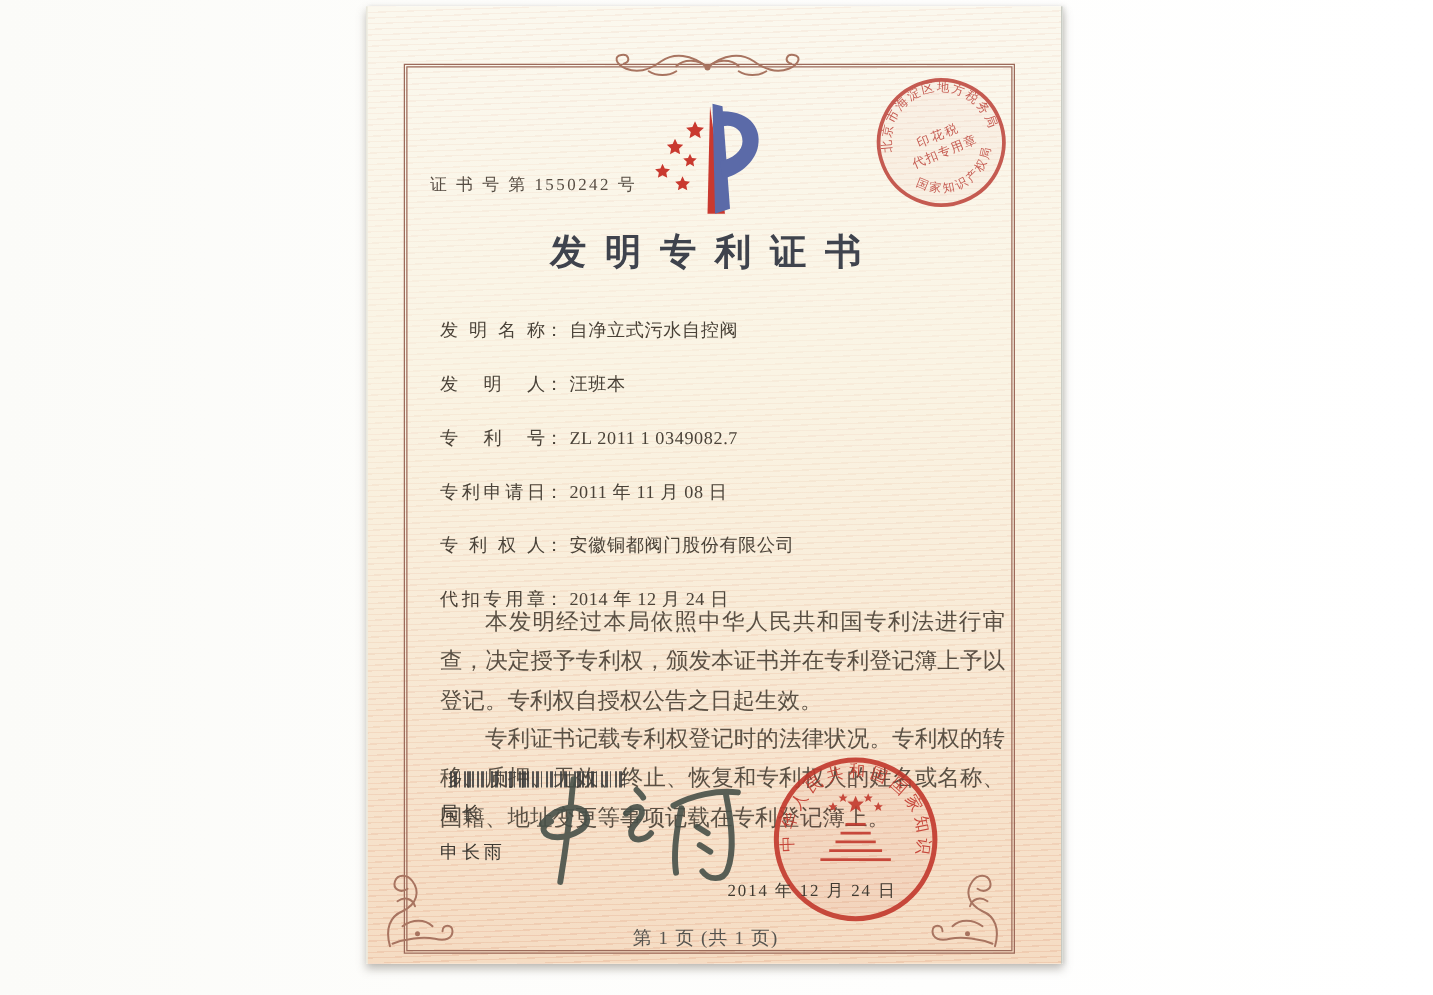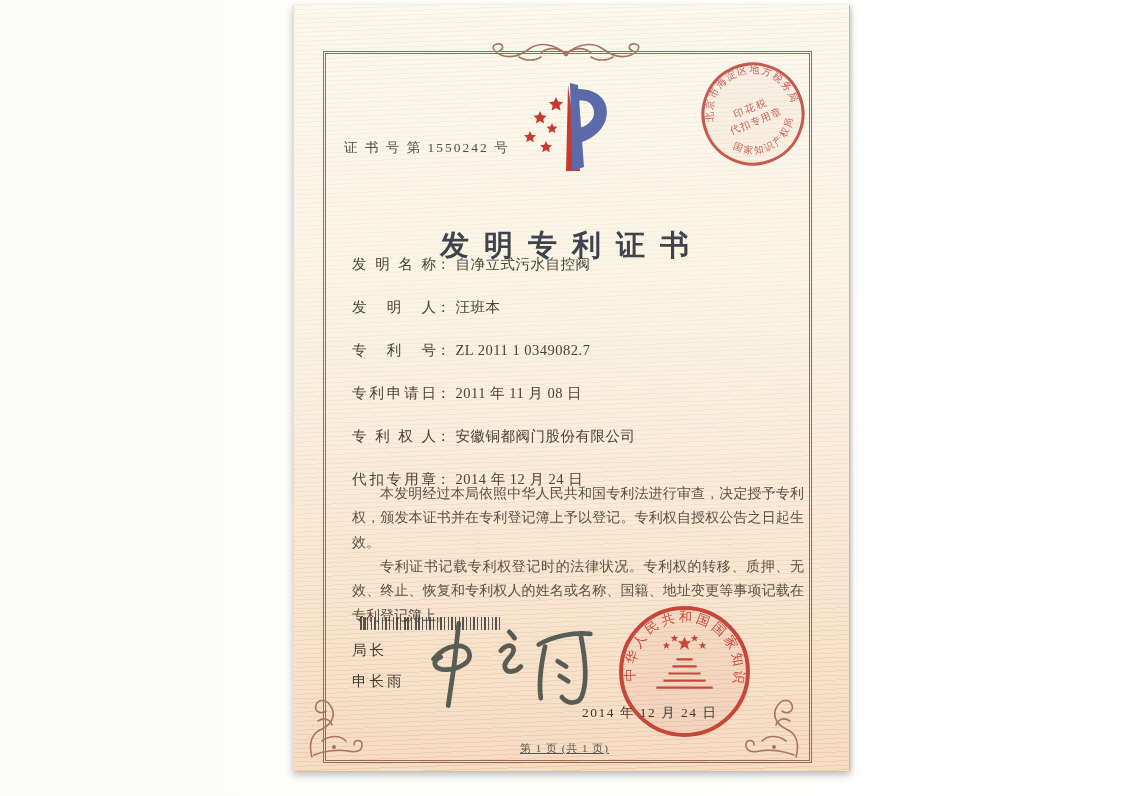--- a/index.html
+++ b/index.html
@@ -19,39 +19,39 @@
     background:repeating-linear-gradient(178deg,rgba(213,120,82,.17) 0px,rgba(213,120,82,.17) 1px,rgba(0,0,0,0) 1px,rgba(0,0,0,0) 4.5px);
     -webkit-mask-image:linear-gradient(180deg,rgba(0,0,0,.45) 0%,rgba(0,0,0,.30) 35%,rgba(0,0,0,.65) 68%,#000 100%);
     mask-image:linear-gradient(180deg,rgba(0,0,0,.45) 0%,rgba(0,0,0,.30) 35%,rgba(0,0,0,.65) 68%,#000 100%);
   }
   .frame{position:absolute;left:29px;top:46px;width:483px;height:706px;border:3px double #9c6a5a;}
   .orn{position:absolute;pointer-events:none;}
   .cert-no{position:absolute;left:50px;top:88px;font-size:13.5px;letter-spacing:2px;color:#564d43;margin-top:46px;}
   .logo{position:absolute;left:212px;top:70px;width:120px;height:106px;}
   .title{
     position:absolute;left:29px;top:177px;width:483px;text-align:center;
-    font-size:29px;font-weight:600;letter-spacing:15px;text-indent:15px;color:#3f434d;margin-top:44px;
+    font-size:29px;font-weight:600;letter-spacing:15px;text-indent:15px;color:#3f434d;
   }
   .row{position:absolute;left:58px;width:452px;font-size:14.5px;color:#4a4238;white-space:nowrap;}
   .r1{top:250px}.r2{top:293px}.r3{top:336px}.r4{top:379px}.r5{top:422px}.r6{top:465px}
   .flabel{display:inline-block;width:84px;text-align:justify;text-align-last:justify;vertical-align:bottom;}
   .colon{margin-right:5px;}
   .fvalue{letter-spacing:.5px;}
-  .paras{position:absolute;left:58px;top:477px;width:452px;font-size:14px;line-height:1.74;color:#5a5044;text-align:justify;}
+  .paras{position:absolute;left:58px;top:477px;width:452px;font-size:18px;line-height:1.74;color:#5a5044;text-align:justify;}
   .paras p{margin:0;text-indent:2em;}
   .barcode{
     position:absolute;left:66px;top:612px;width:143px;height:13px;opacity:.85;
     background:repeating-linear-gradient(90deg,#3a3a3a 0 1.5px,rgba(0,0,0,0) 1.5px 3px,#3a3a3a 3px 5.5px,rgba(0,0,0,0) 5.5px 7px,#3a3a3a 7px 8px,rgba(0,0,0,0) 8px 11px);
   }
   .dir-label{position:absolute;left:58px;top:636px;font-size:14.5px;letter-spacing:3px;color:#3e3932;}
   .dir-name{position:absolute;left:58px;top:667px;font-size:14.5px;letter-spacing:3px;color:#3e3932;}
   .sig{position:absolute;left:110px;top:610px;width:200px;height:100px;}
   .seal-main{position:absolute;left:318px;top:594px;width:145px;height:145px;opacity:.9;}
   .issue-date{position:absolute;left:288px;top:699px;font-size:13.5px;letter-spacing:1.5px;color:#3f3a31;z-index:6;}
-  .footer{position:absolute;left:29px;top:736px;width:483px;text-align:center;font-size:11px;letter-spacing:1px;color:#56544f;text-decoration:underline;}
+  .footer{position:absolute;left:29px;top:736px;width:483px;text-align:center;font-size:15px;letter-spacing:1px;color:#56544f;}
   .seal-top{position:absolute;left:399px;top:49px;width:120px;height:120px;opacity:.8;}
   svg{display:block;}
 </style>
 </head>
 <body>
 
 <div class="sheet">
   <div class="guilloche"></div>
   <div class="frame"></div>
 

